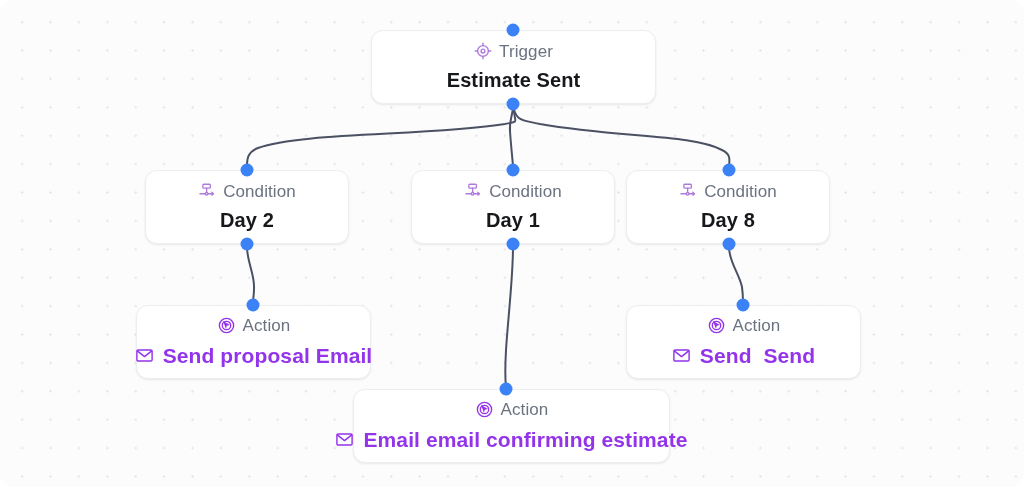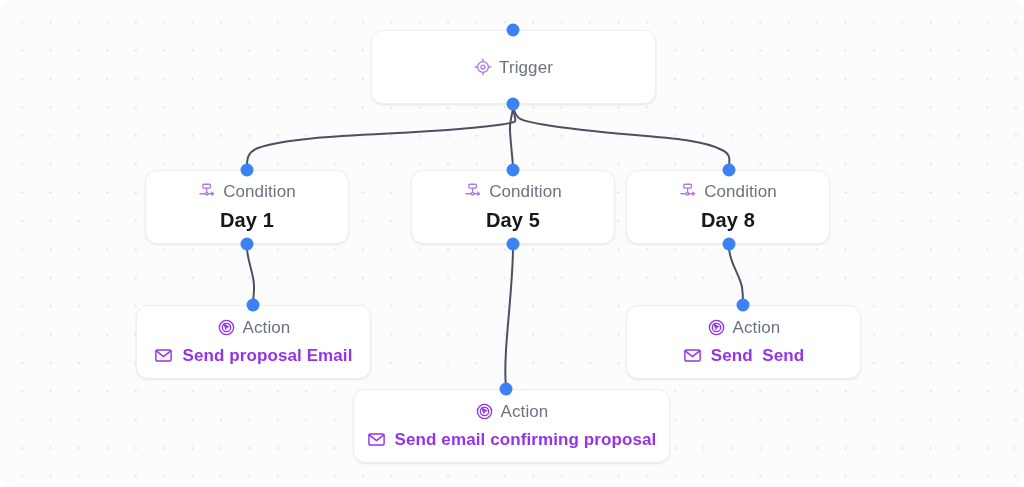--- a/index.html
+++ b/index.html
@@ -69,21 +69,21 @@
     color: #17181c;
     letter-spacing: 0.1px;
     line-height: 1.15;
   }
 
   .node-subtitle {
     margin-top: 9px;
     display: flex;
     align-items: center;
     gap: 9px;
-    font-size: 17px;
+    font-size: 21px;
     font-weight: 700;
     color: #9333ea;
     letter-spacing: 0.1px;
     line-height: 1.15;
     white-space: pre;
   }
 
   .icon {
     display: inline-flex;
     align-items: center;
@@ -125,58 +125,59 @@
           <circle cx="12" cy="12" r="7.2"></circle>
           <circle cx="12" cy="12" r="2.6"></circle>
           <line x1="12" y1="1.6" x2="12" y2="5"></line>
           <line x1="12" y1="19" x2="12" y2="22.4"></line>
           <line x1="1.6" y1="12" x2="5" y2="12"></line>
           <line x1="19" y1="12" x2="22.4" y2="12"></line>
         </svg>
       </span>
       <span>Trigger</span>
     </div>
+    <div class="node-title">Estimate Sent</div>
   </div>
   <div class="handle" style="left:513px; top:30px;"></div>
   <div class="handle" style="left:513px; top:104px;"></div>
 
   <div class="node" style="left:145px; top:170px; width:204px; height:74px;">
     <div class="node-type">
       <span class="icon">
         <svg width="18" height="18" viewBox="0 0 24 24" fill="none" stroke="#b07adb" stroke-width="1.8" stroke-linecap="round" stroke-linejoin="round">
           <rect x="6.5" y="3" width="10" height="5.2" rx="1.2"></rect>
           <line x1="11.5" y1="8.2" x2="11.5" y2="14"></line>
           <circle cx="11.5" cy="15.6" r="1.7"></circle>
           <line x1="2.6" y1="15.6" x2="9.8" y2="15.6"></line>
           <line x1="13.2" y1="15.6" x2="20.4" y2="15.6"></line>
           <polyline points="18.4,13.7 20.6,15.6 18.4,17.5"></polyline>
         </svg>
       </span>
       <span>Condition</span>
     </div>
-    <div class="node-title">Day 1</div>
+    <div class="node-title">Day 2</div>
   </div>
   <div class="handle" style="left:247px; top:170px;"></div>
   <div class="handle" style="left:247px; top:244px;"></div>
 
   <div class="node" style="left:411px; top:170px; width:204px; height:74px;">
     <div class="node-type">
       <span class="icon">
         <svg width="18" height="18" viewBox="0 0 24 24" fill="none" stroke="#b07adb" stroke-width="1.8" stroke-linecap="round" stroke-linejoin="round">
           <rect x="6.5" y="3" width="10" height="5.2" rx="1.2"></rect>
           <line x1="11.5" y1="8.2" x2="11.5" y2="14"></line>
           <circle cx="11.5" cy="15.6" r="1.7"></circle>
           <line x1="2.6" y1="15.6" x2="9.8" y2="15.6"></line>
           <line x1="13.2" y1="15.6" x2="20.4" y2="15.6"></line>
           <polyline points="18.4,13.7 20.6,15.6 18.4,17.5"></polyline>
         </svg>
       </span>
       <span>Condition</span>
     </div>
-    <div class="node-title">Day 5</div>
+    <div class="node-title">Day 1</div>
   </div>
   <div class="handle" style="left:513px; top:170px;"></div>
   <div class="handle" style="left:513px; top:244px;"></div>
 
   <div class="node" style="left:626px; top:170px; width:204px; height:74px;">
     <div class="node-type">
       <span class="icon">
         <svg width="18" height="18" viewBox="0 0 24 24" fill="none" stroke="#b07adb" stroke-width="1.8" stroke-linecap="round" stroke-linejoin="round">
           <rect x="6.5" y="3" width="10" height="5.2" rx="1.2"></rect>
           <line x1="11.5" y1="8.2" x2="11.5" y2="14"></line>
@@ -250,18 +251,18 @@
       </span>
       <span>Action</span>
     </div>
     <div class="node-subtitle">
       <span class="icon">
         <svg width="19" height="19" viewBox="0 0 24 24" fill="none" stroke="#9333ea" stroke-width="1.8" stroke-linecap="round" stroke-linejoin="round">
           <rect x="2.4" y="5" width="19.2" height="14" rx="1.6"></rect>
           <polyline points="2.9,6.2 12,13.4 21.1,6.2"></polyline>
         </svg>
       </span>
-      <span>Send email confirming proposal</span>
+      <span>Email email confirming estimate</span>
     </div>
   </div>
   <div class="handle" style="left:506px; top:389px;"></div>
 
 </div>
 
 </body></html>

